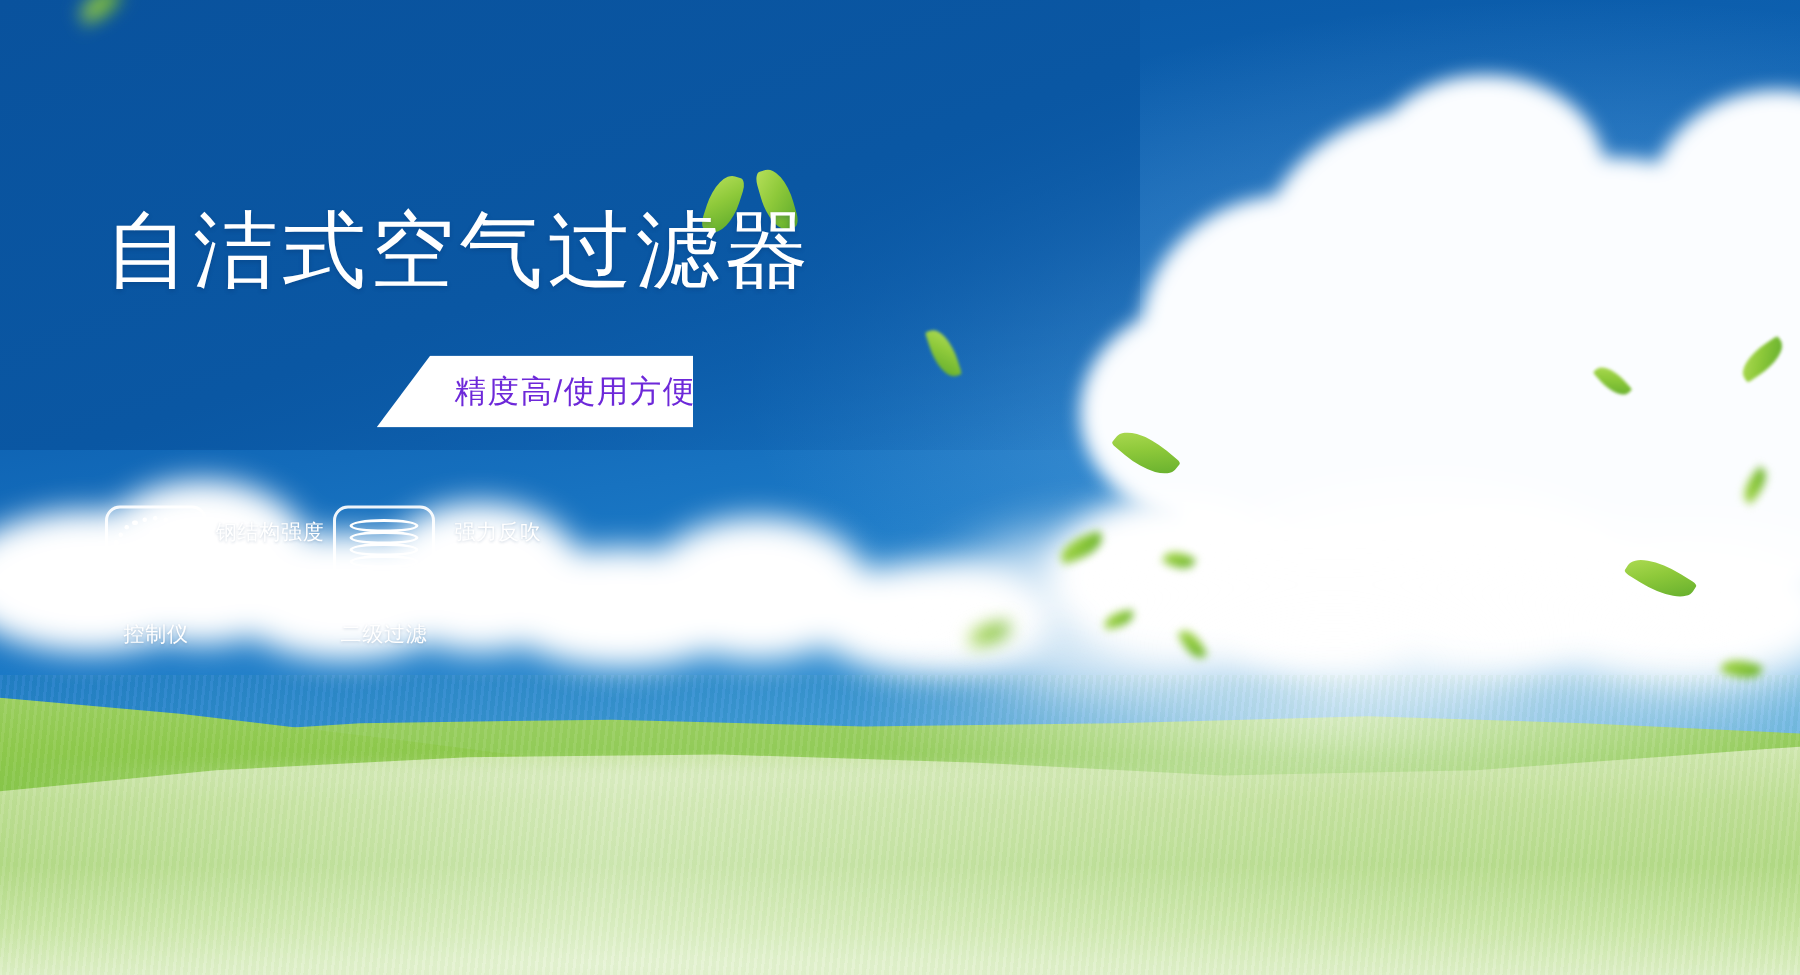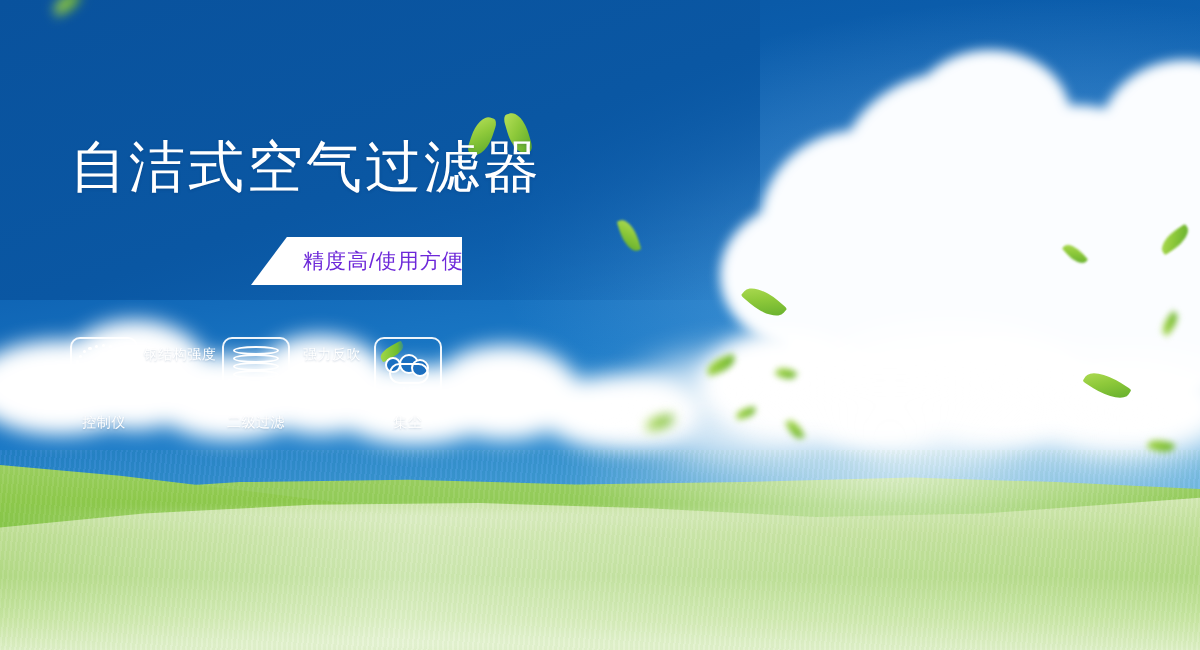--- a/index.html
+++ b/index.html
@@ -312,28 +312,15 @@
           <i style="top:40px;"></i>
         </div>
       </div>
       <div class="feature-label">二级过滤</div>
     </div>
 
     <div class="feature">
       <div class="feature-label">强力反吹</div>
     </div>
 
-    <div class="feature">
-      <div class="feature-box">
-        <div class="cloudicon">
-          <div class="streak"></div>
-          <div class="sun"></div>
-          <div class="bump" style="left:18px;top:6px;width:20px;height:20px;"></div>
-          <div class="bump" style="left:30px;top:11px;width:18px;height:18px;"></div>
-          <div class="body"></div>
-          <div class="air">Air</div>
-        </div>
-      </div>
-      <div class="feature-label">集尘</div>
-    </div>
 
   </div>
 </div>
 
 </body></html>

